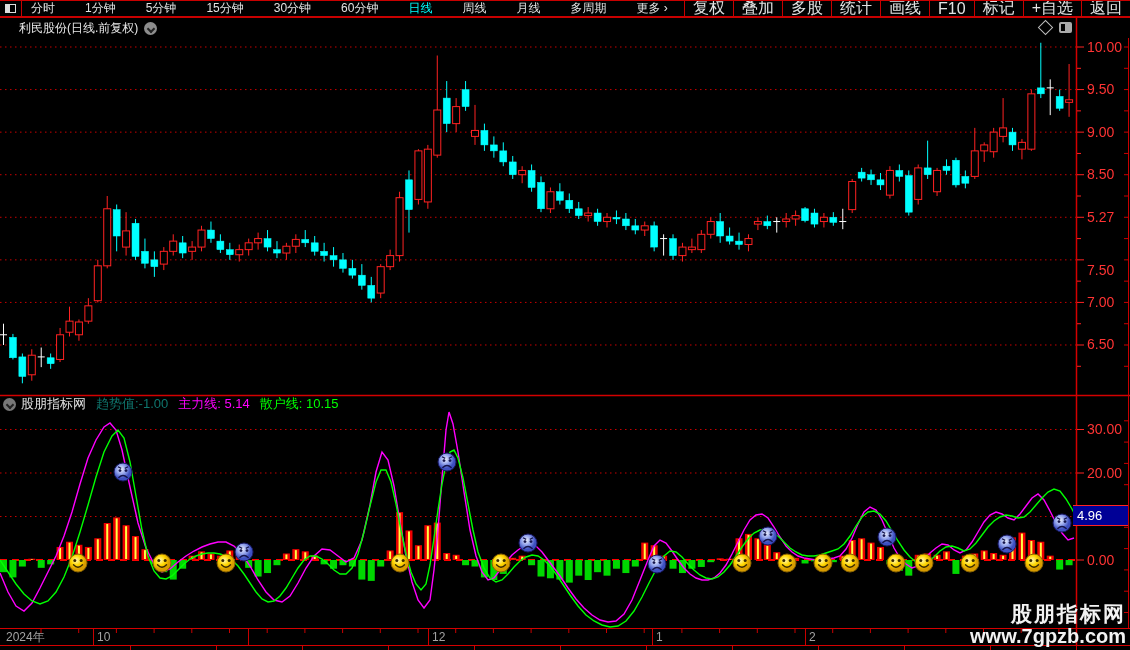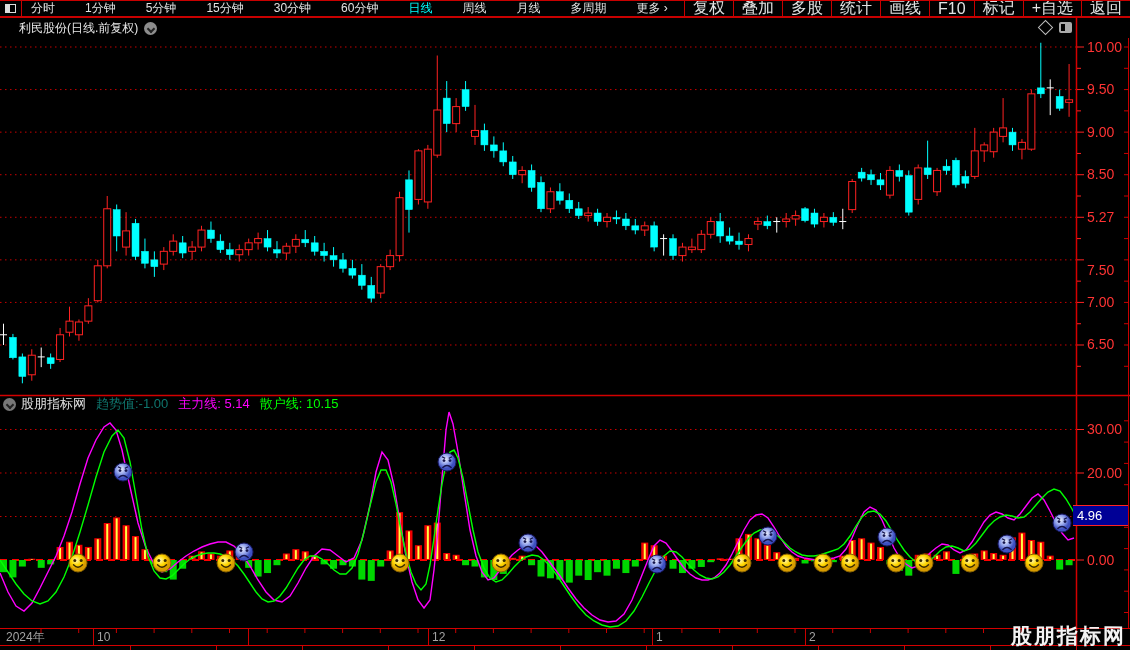--- a/index.html
+++ b/index.html
@@ -812,14 +812,15 @@
       <div class="datelbl" style="left:6px;">2024年</div>
       <div class="datelbl" style="left:97px;">10</div>
       <div class="datelbl" style="left:252px;margin-top:38px;">11</div>
       <div class="datelbl" style="left:432px;">12</div>
       <div class="datelbl" style="left:656px;">1</div>
       <div class="datelbl" style="left:809px;">2</div>
     </div>
 
   <div id="wmark">
     <div id="wm1">股朋指标网</div>
+    <div id="wm2">www.7gpzb.com</div>
   </div>
 </div>
 
 </body></html>

